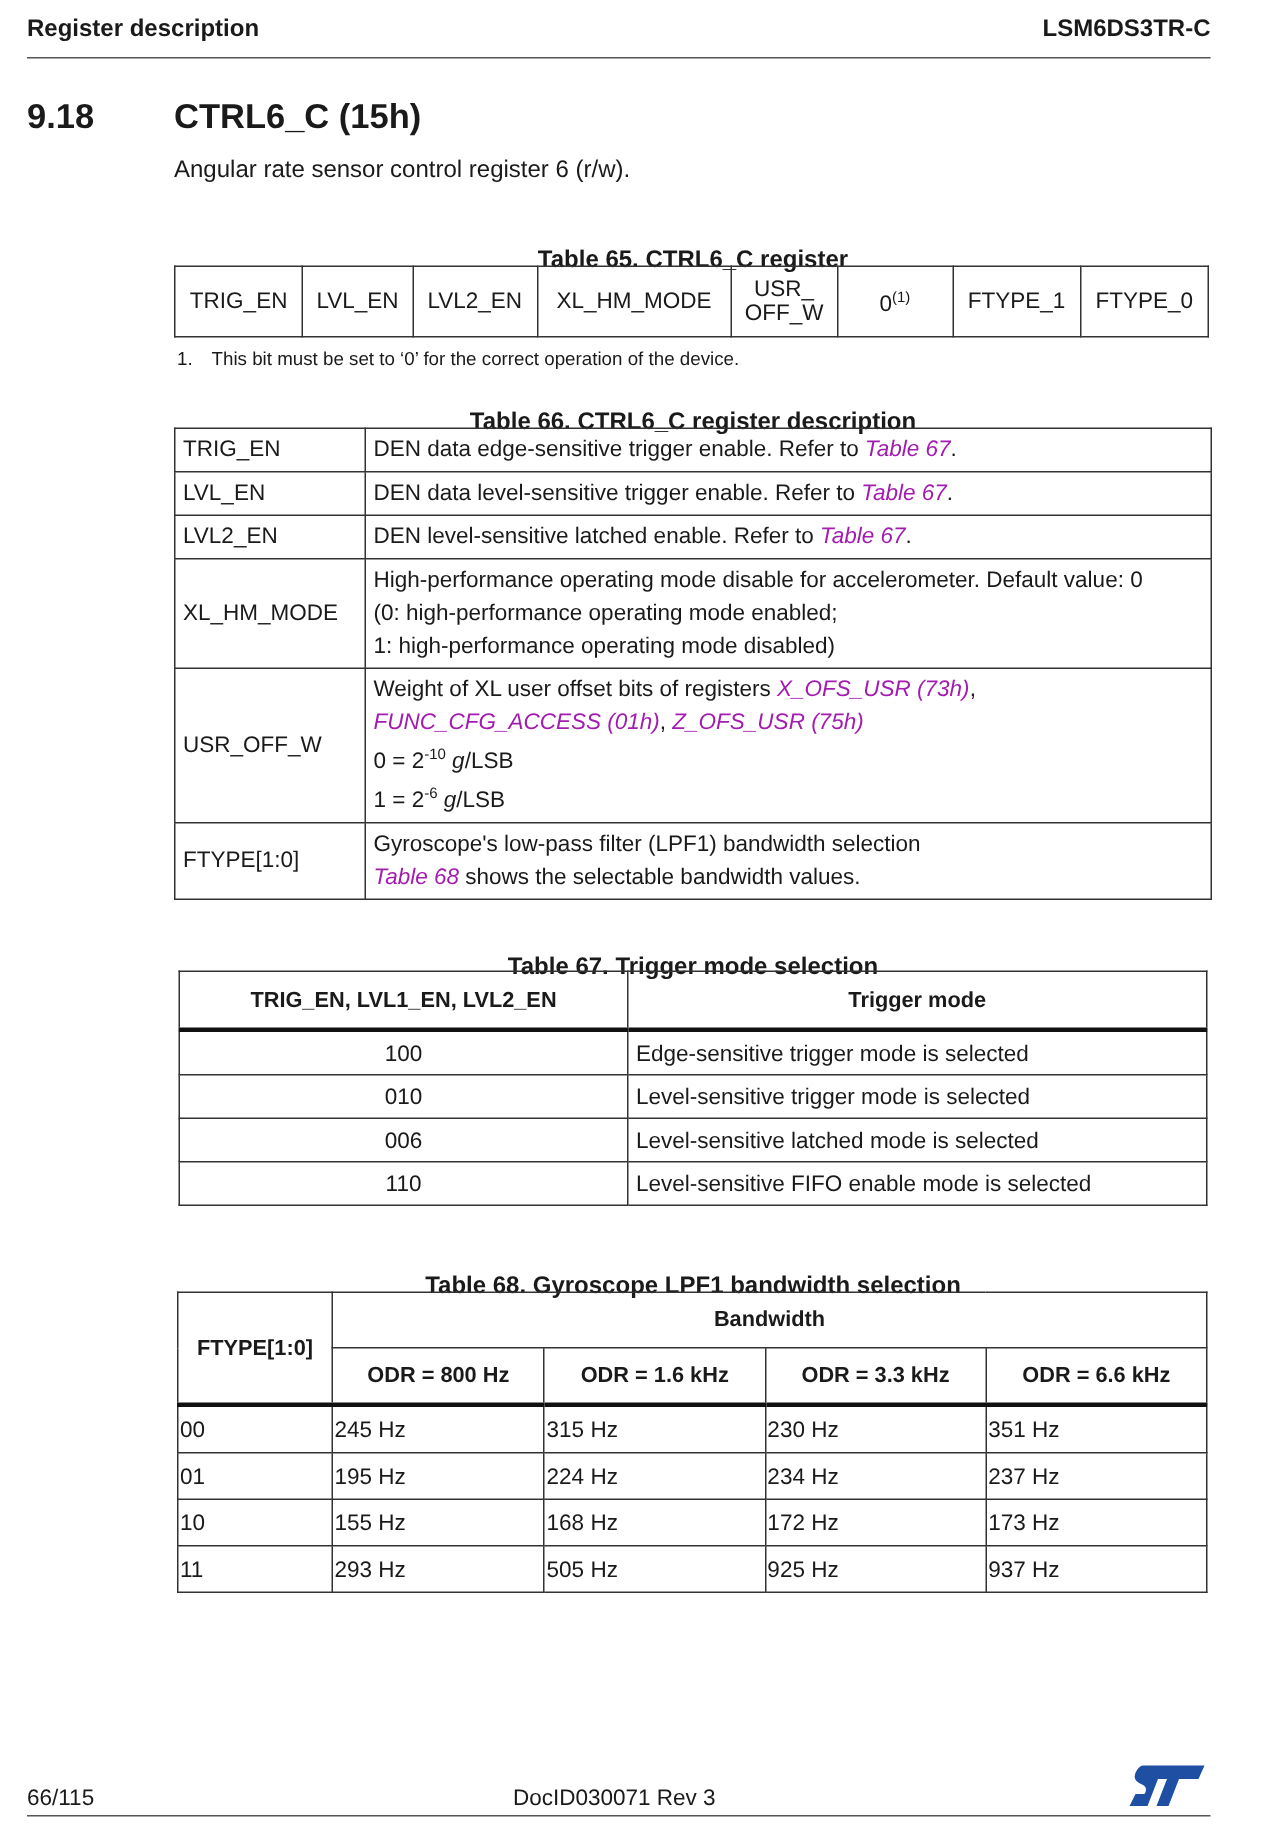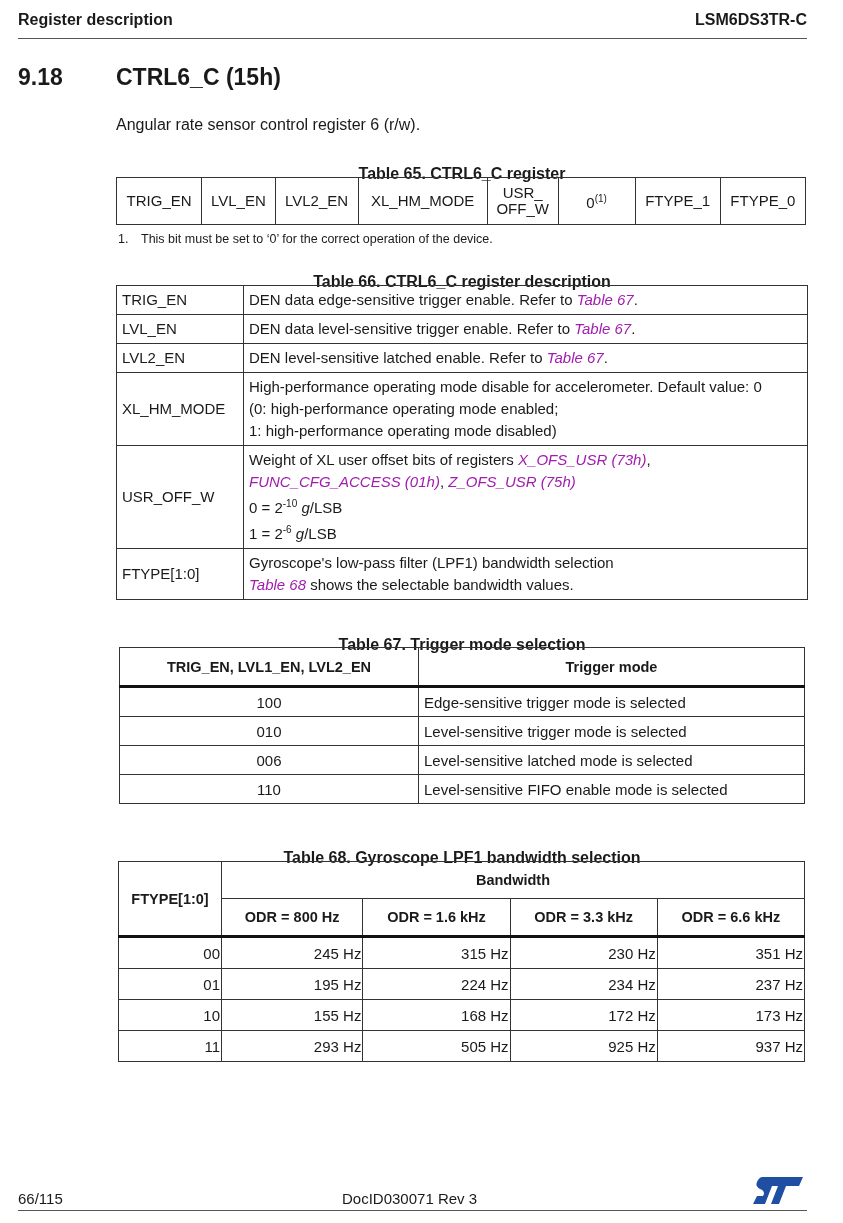--- a/index.html
+++ b/index.html
@@ -7,21 +7,21 @@
     width: 843px; height: 1223px; position: relative; overflow: hidden;
     font-family: "Liberation Sans", sans-serif; color: #1a1a1a;
   }
   .abs { position: absolute; }
   .hdr-left { left: 18px; top: 11px; font-size: 16px; font-weight: bold; }
   .hdr-right { right: 36px; top: 11px; font-size: 16px; font-weight: bold; }
   .hdr-rule { left: 18px; right: 36px; top: 38px; height: 0; border-top: 1.5px solid #555; }
 
   .sec-num { left: 18px; top: 64px; font-size: 23px; font-weight: bold; }
   .sec-title { left: 116px; top: 64px; font-size: 23px; font-weight: bold; }
-  .sec-desc { left: 116px; top: 105px; font-size: 16px; margin-top: 11px; }
+  .sec-desc { left: 116px; top: 105px; font-size: 16px; }
 
   .caption { font-size: 16px; font-weight: bold; text-align: center; margin-top: 11px; }
 
   table { border-collapse: collapse; font-size: 15px; }
   td, th { border: 1px solid #333; }
 
   
   #t65-cap { left: 116px; width: 692px; top: 154px; }
   #t65 { left: 116px; top: 177px; width: 690px; height: 48px; }
   #t65 td { text-align: center; padding: 0 4px; line-height: 16px; }
@@ -43,21 +43,21 @@
   #t67 { left: 119px; top: 647px; width: 686px; }
   #t67 th { font-weight: bold; height: 35px; border-bottom: 3px solid #111; font-size: 14.5px; }
   #t67 td { height: 28px; padding: 0 5px; }
   #t67 td.c { text-align: center; width: 288px; }
 
   
   #t68-cap { left: 118px; width: 688px; top: 838px; }
   #t68 { left: 118px; top: 861px; width: 687px; }
   #t68 th { font-weight: bold; height: 34px; font-size: 14.5px; }
   #t68 tr.sub th { border-bottom: 3px solid #111; }
-  #t68 td { text-align: right; height: 28px; }
+  #t68 td { text-align: left; height: 28px; }
   #t68 th.ft { width: 100px; border-bottom: 3px solid #111; }
 
   
   .ftr-left { left: 18px; top: 1190px; font-size: 15px; }
   .ftr-center { left: 342px; top: 1190px; font-size: 15px; }
   .ftr-rule { left: 18px; right: 36px; top: 1210px; height: 0; border-top: 1.5px solid #555; }
   .logo { left: 752px; top: 1176px; width: 52px; height: 30px; }
   .watermark { left: 760px; top: 1201px; font-size: 11px; color: #9a9a9a; background: #fff; padding: 0 2px; margin-top: 44px; }
 </style>
 </head>

